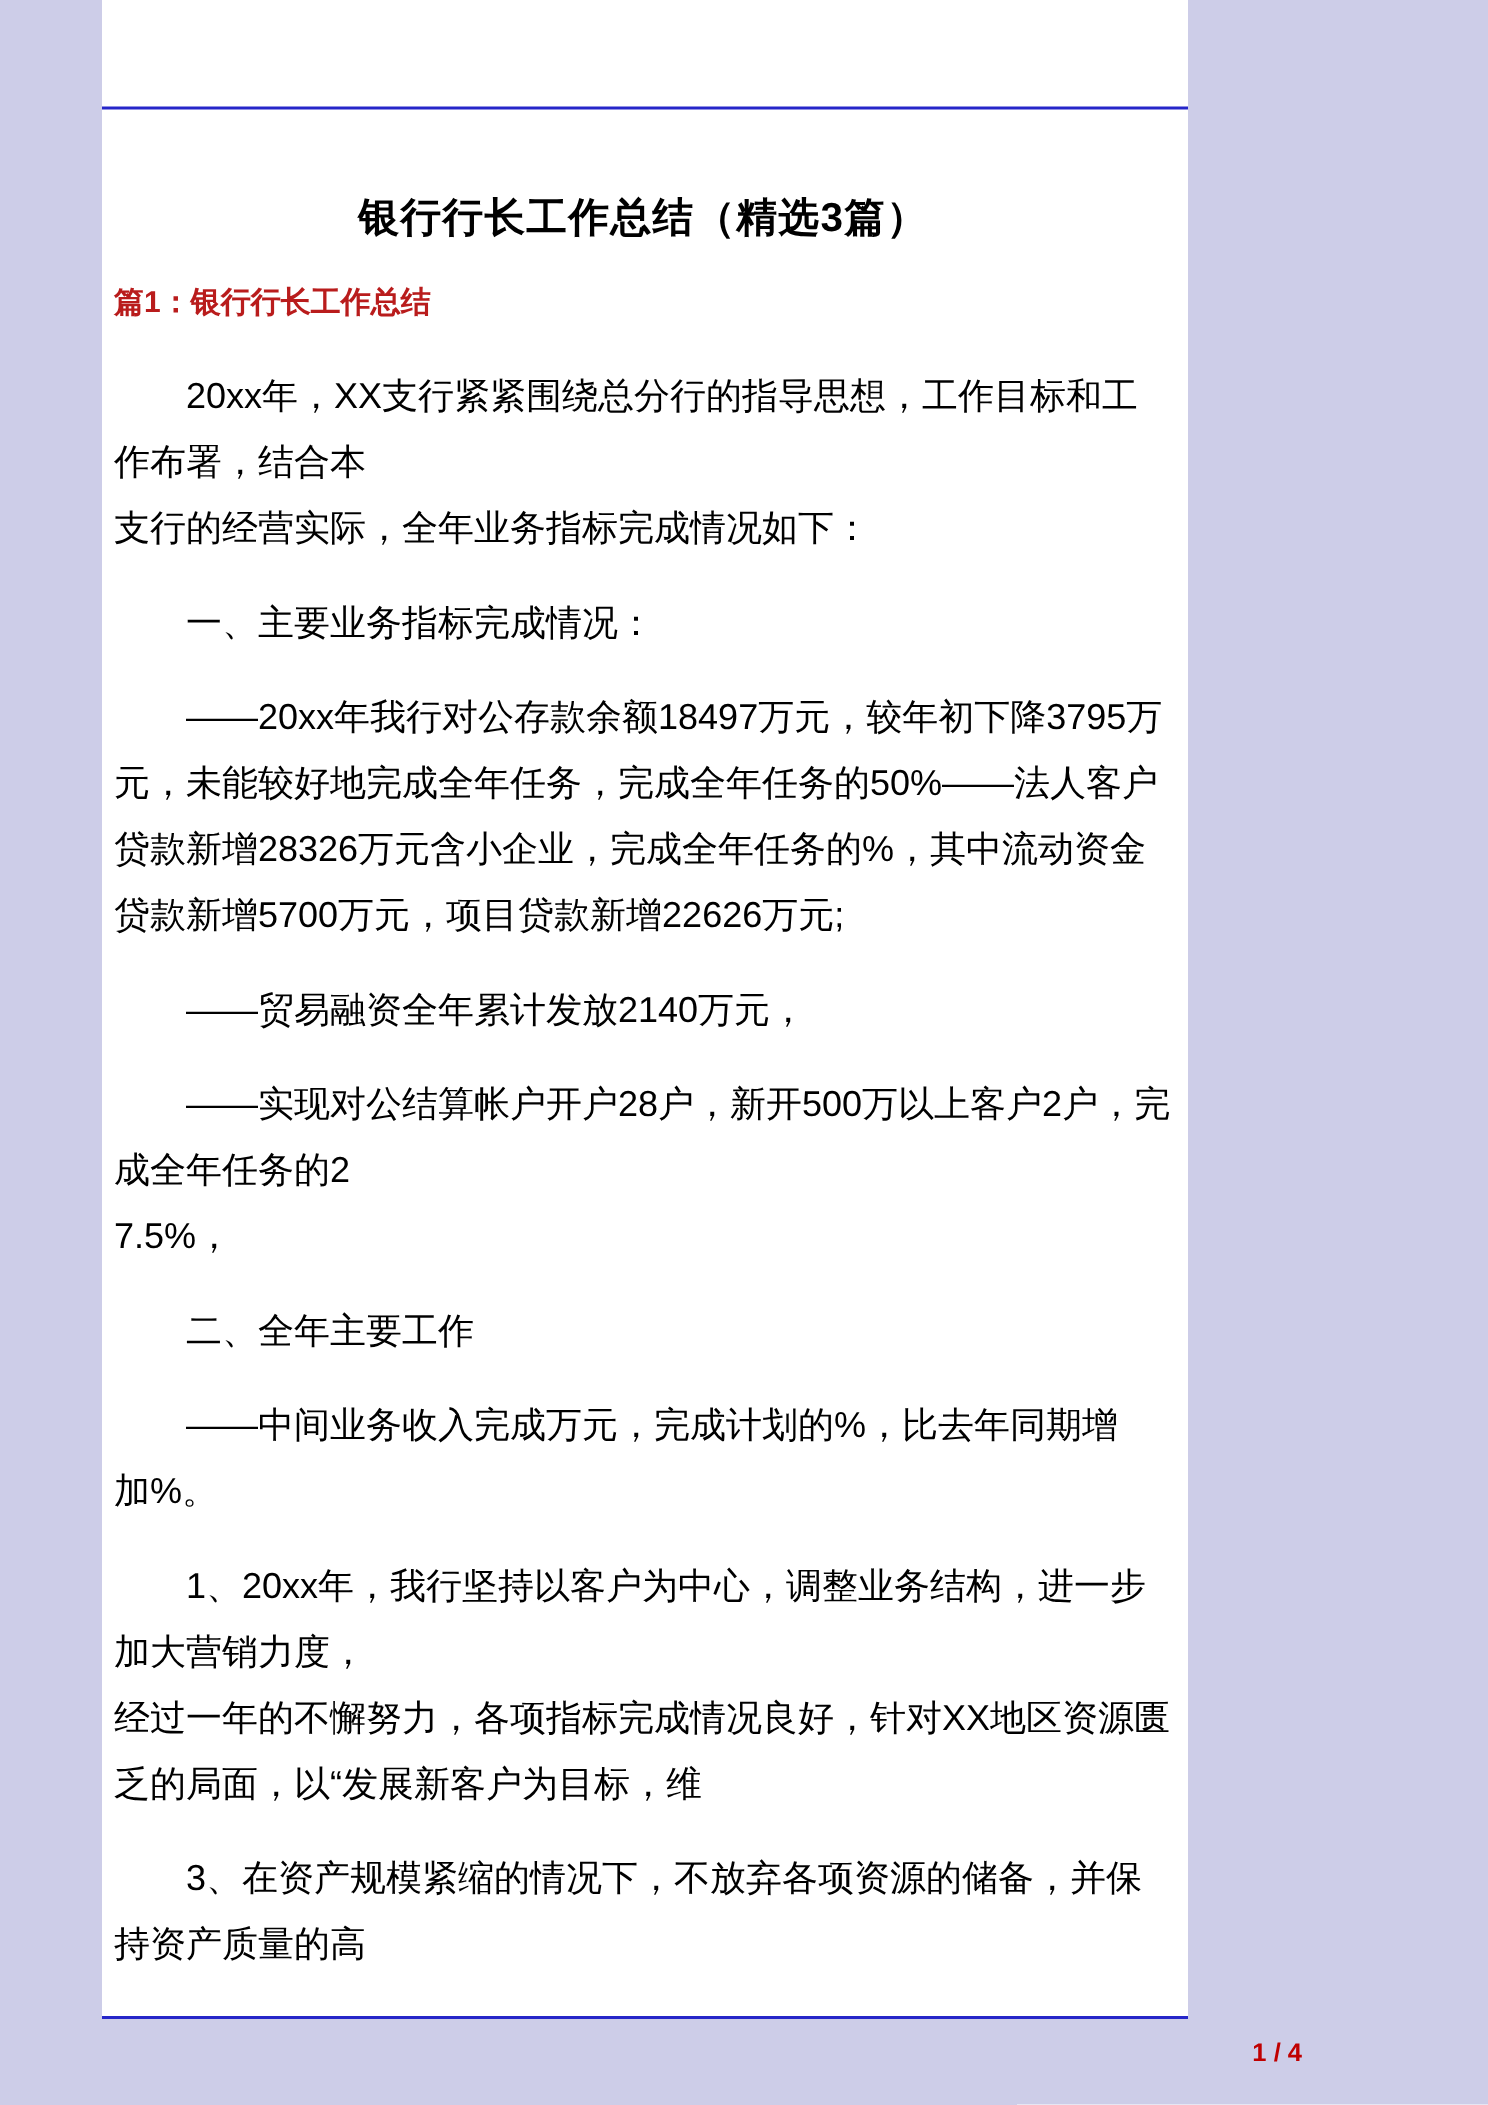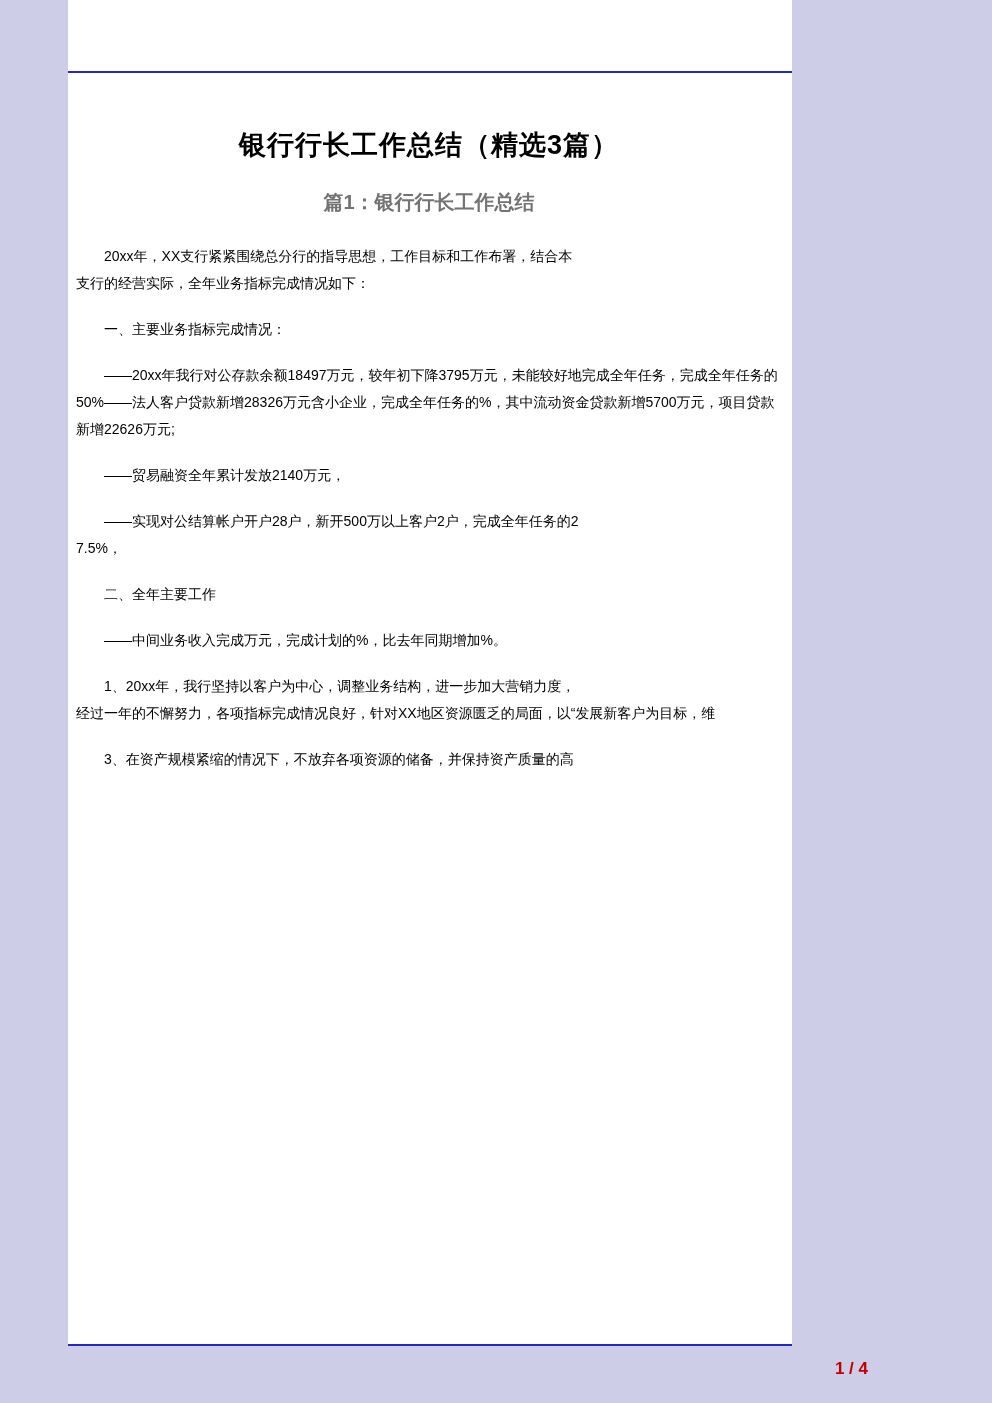--- a/index.html
+++ b/index.html
@@ -41,27 +41,26 @@
     line-height: 35px;
     font-weight: 700;
     text-align: center;
     letter-spacing: 1px;
   }
   .section-heading {
     margin: 0 0 28px;
     font-size: 20px;
     line-height: 26px;
     font-weight: 700;
-    color: #737373;
-    text-align: center;
+    color: #b91c1c;
   }
   .para {
     margin: 0 0 19px;
-    font-size: 14px;
-    line-height: 27px;
+    font-size: 24px;
+    line-height: 44px;
     text-indent: 2em;
     white-space: pre-wrap;
   }
   .page-footer {
     position: absolute;
     top: 1359px;
     right: 124px;
     font-size: 17px;
     font-weight: 700;
     color: #c00000;

